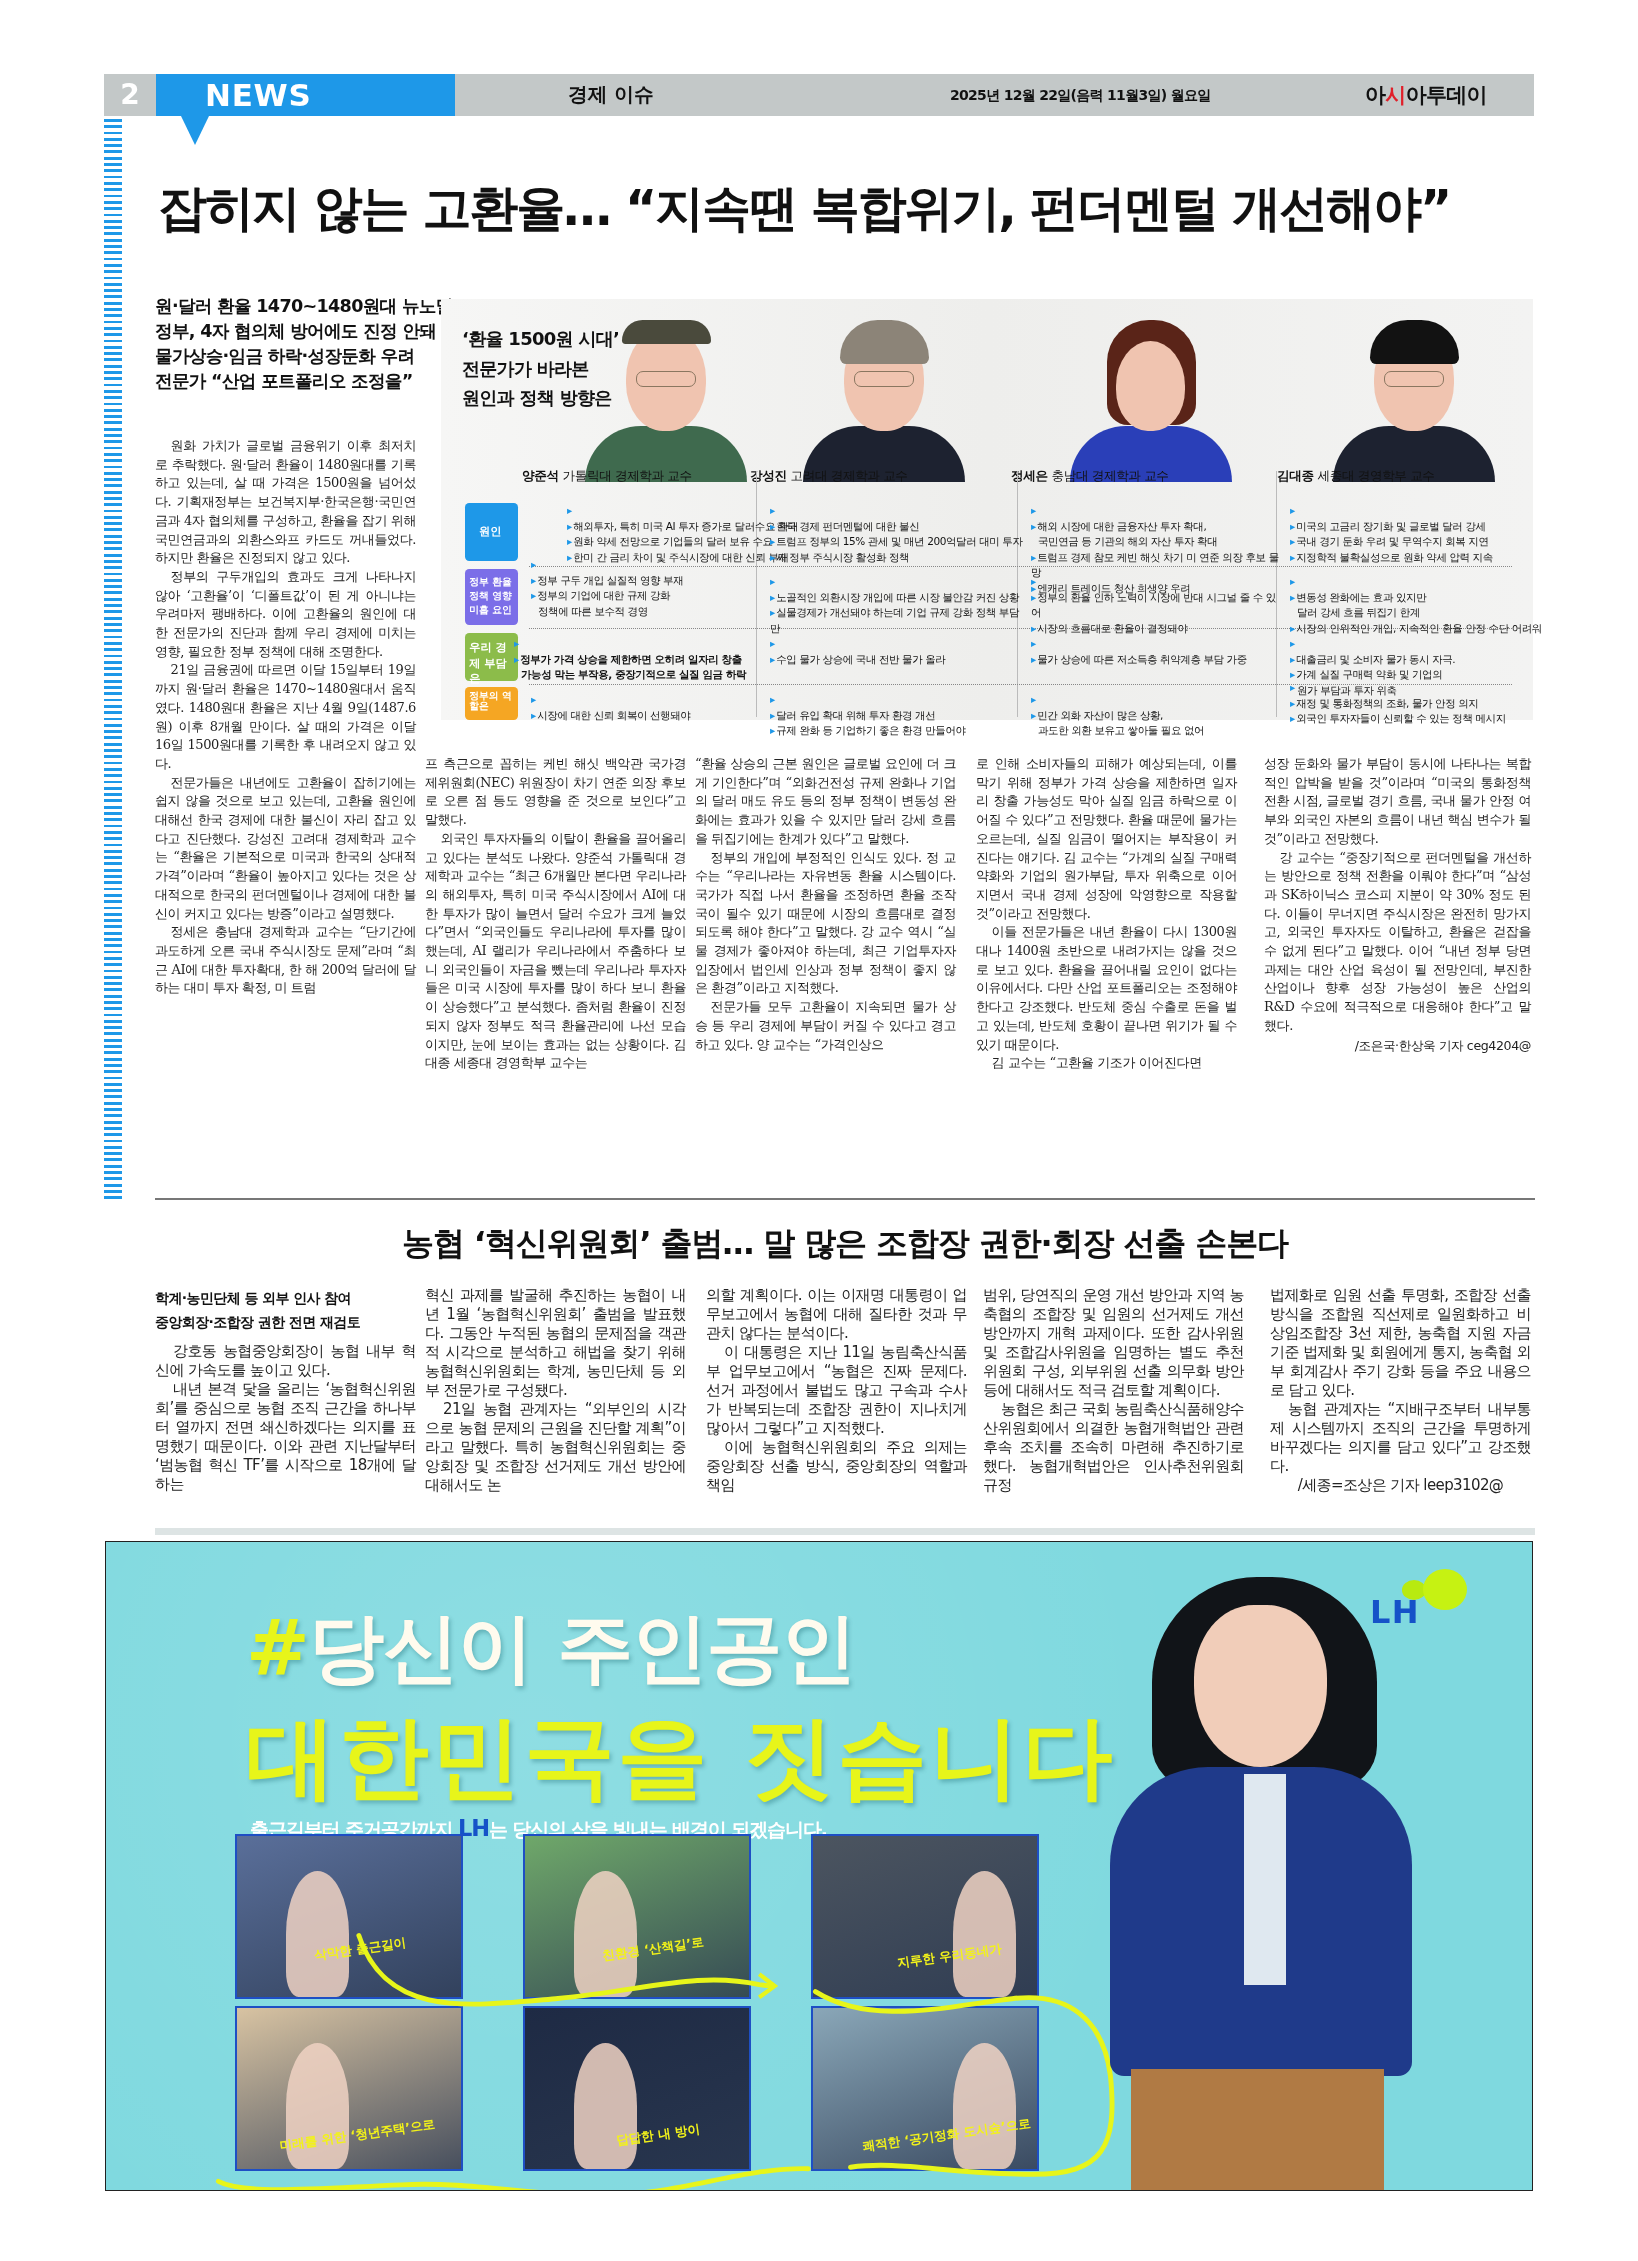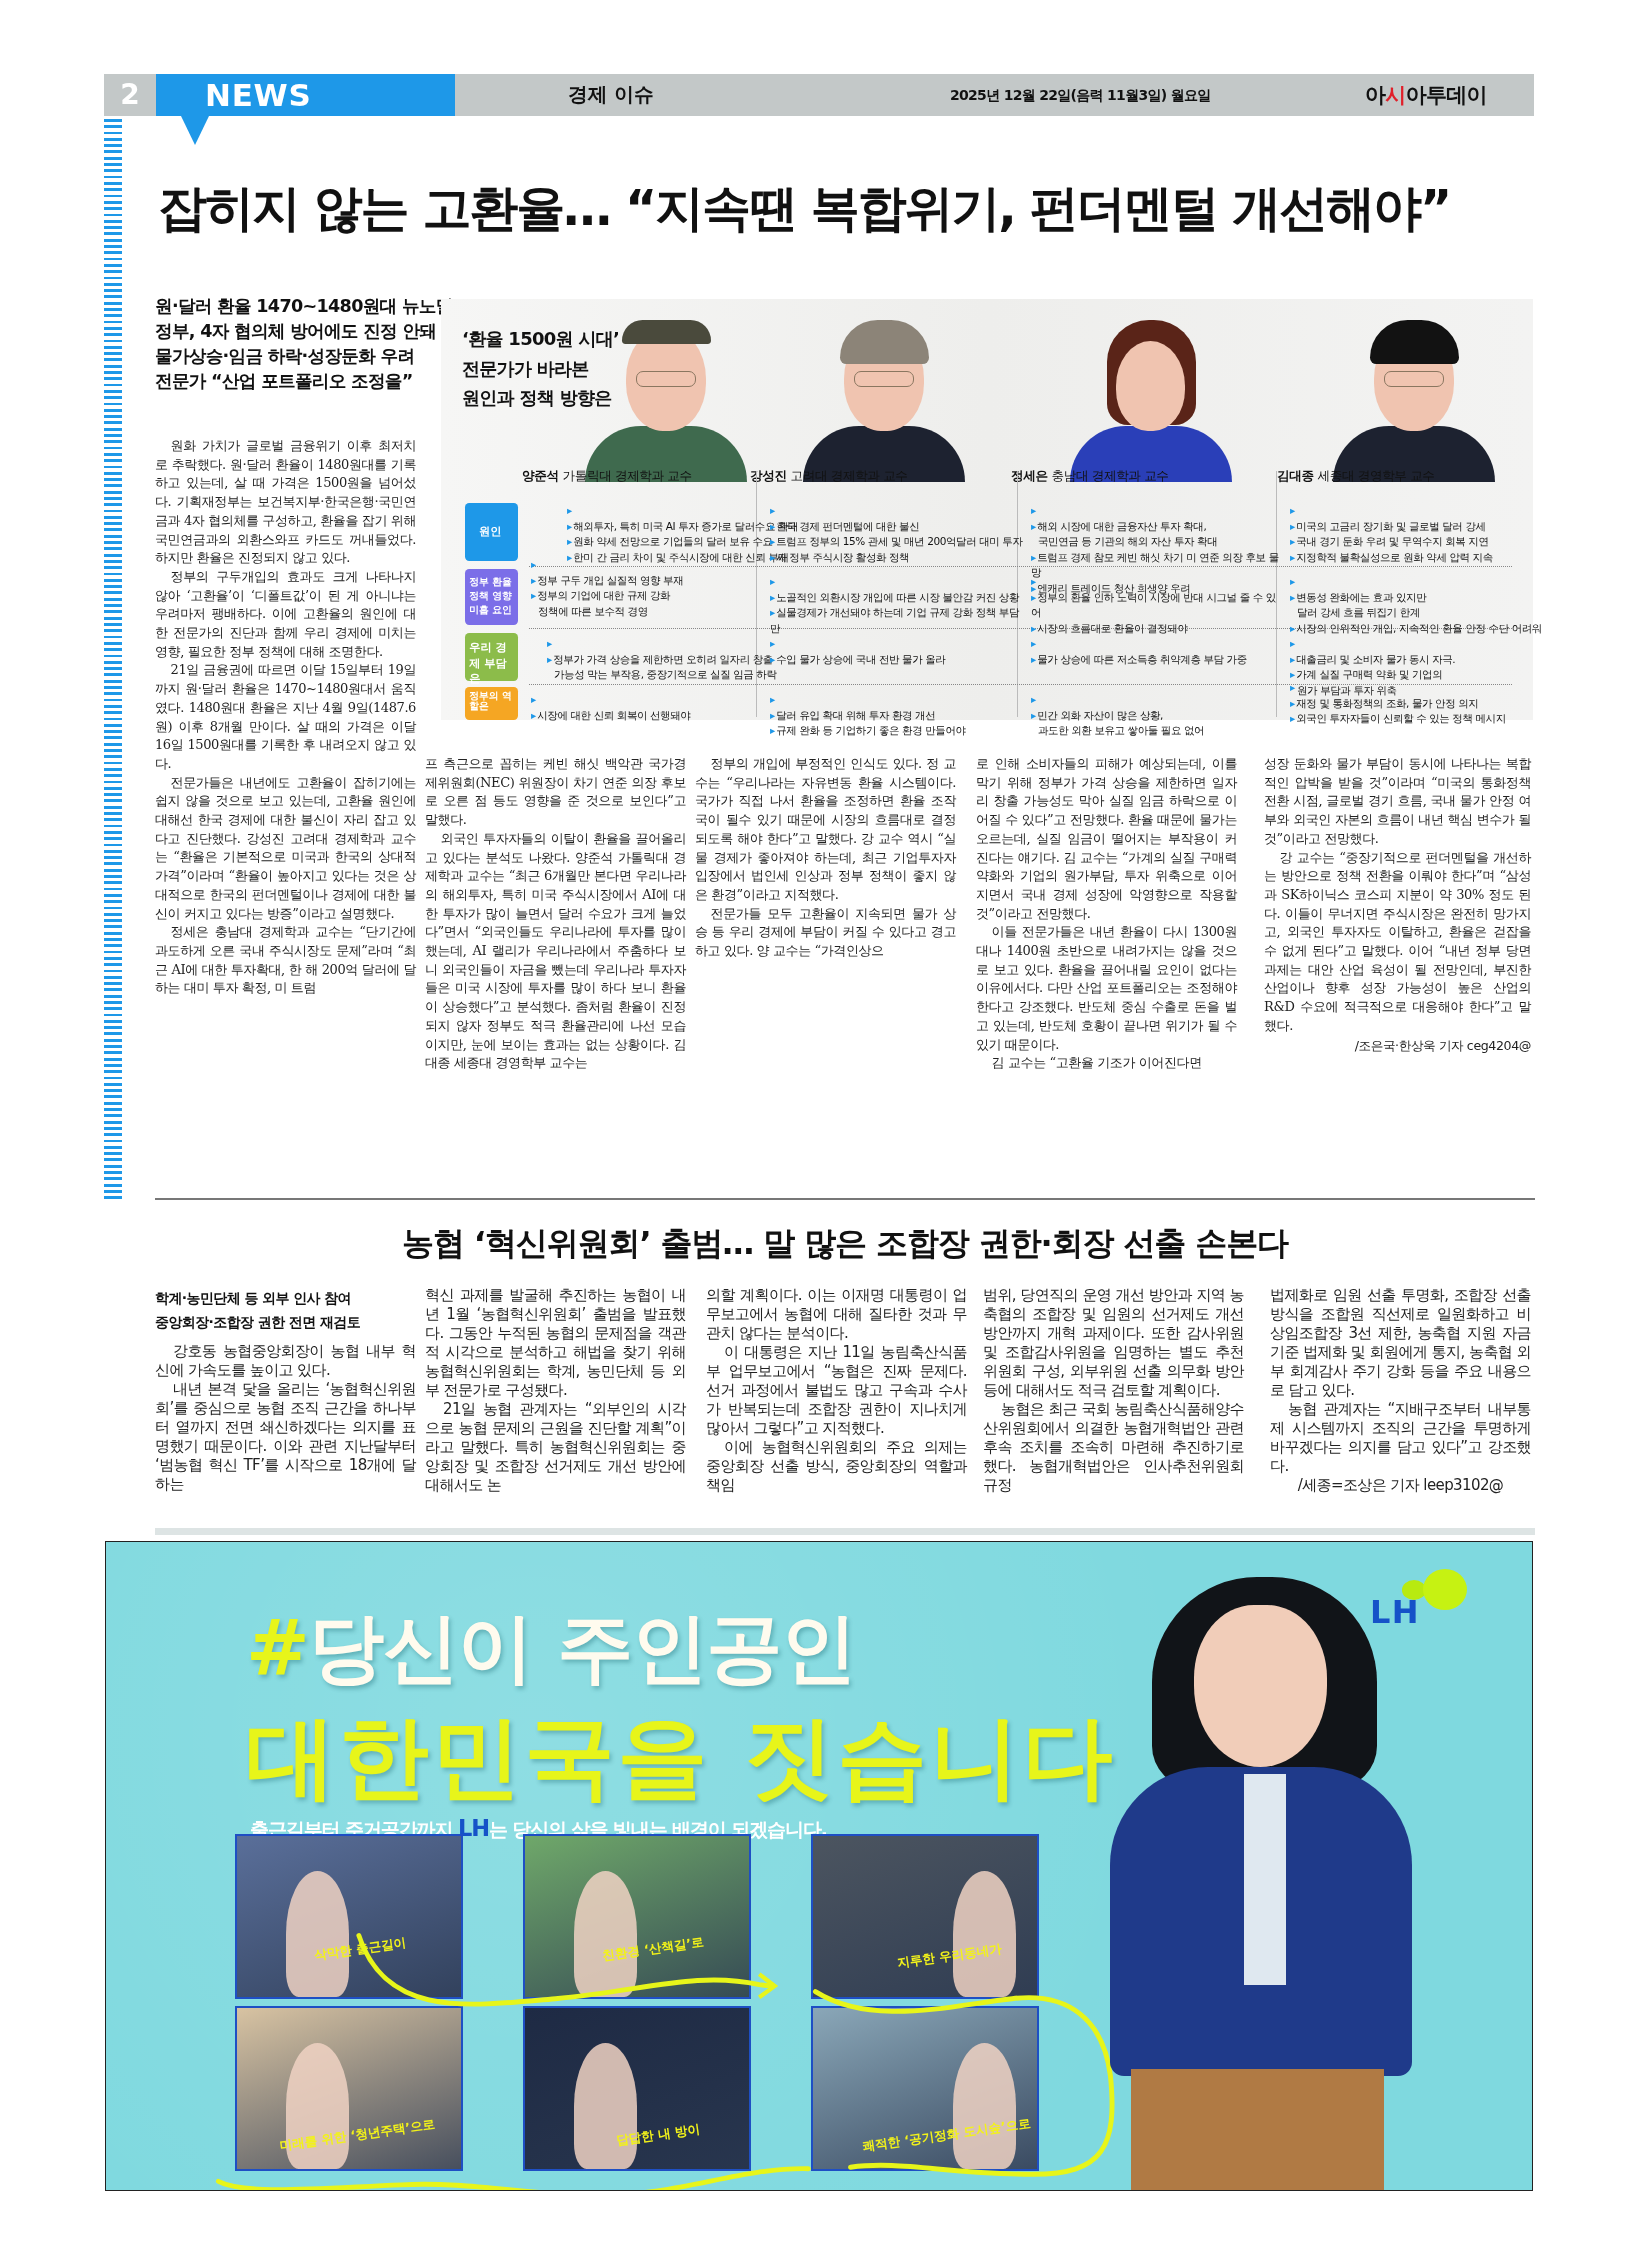--- a/index.html
+++ b/index.html
@@ -204,21 +204,21 @@
       </div>
       <div class="cell" style="left: 590px; top: 275px; width: 253px;">
         <div>정부의 환율 인하 노력이 시장에 반대 시그널 줄 수 있어</div>
         <div>시장의 흐름대로 환율이 결정돼야</div>
       </div>
       <div class="cell" style="left: 849px; top: 275px; width: 253px;">
         <div>변동성 완화에는 효과 있지만</div>
         <div class="cont">달러 강세 흐름 뒤집기 한계</div>
         <div>시장의 인위적인 개입, 지속적인 환율 안정 수단 어려워</div>
       </div>
-      <div class="cell" style="left: 106px; top: 337px; width: 253px;">
+      <div class="cell" style="left: 73px; top: 337px; width: 253px; font-weight: bold;">
         <div>정부가 가격 상승을 제한하면 오히려 일자리 창출</div>
         <div class="cont">가능성 막는 부작용, 중장기적으로 실질 임금 하락</div>
       </div>
       <div class="cell" style="left: 329px; top: 337px; width: 253px;">
         <div>수입 물가 상승에 국내 전반 물가 올라</div>
       </div>
       <div class="cell" style="left: 590px; top: 337px; width: 253px;">
         <div>물가 상승에 따른 저소득층 취약계층 부담 가중</div>
       </div>
       <div class="cell" style="left: 849px; top: 337px; width: 253px;">
@@ -249,20 +249,21 @@
     <p>정부의 구두개입의 효과도 크게 나타나지 않아 ‘고환율’이 ‘디폴트값’이 된 게 아니냐는 우려마저 팽배하다. 이에 고환율의 원인에 대한 전문가의 진단과 함께 우리 경제에 미치는 영향, 필요한 정부 정책에 대해 조명한다.</p>
     <p>21일 금융권에 따르면 이달 15일부터 19일까지 원·달러 환율은 1470~1480원대서 움직였다. 1480원대 환율은 지난 4월 9일(1487.6원) 이후 8개월 만이다. 살 때의 가격은 이달 16일 1500원대를 기록한 후 내려오지 않고 있다.</p>
     <p>전문가들은 내년에도 고환율이 잡히기에는 쉽지 않을 것으로 보고 있는데, 고환율 원인에 대해선 한국 경제에 대한 불신이 자리 잡고 있다고 진단했다. 강성진 고려대 경제학과 교수는 “환율은 기본적으로 미국과 한국의 상대적 가격”이라며 “환율이 높아지고 있다는 것은 상대적으로 한국의 펀더멘털이나 경제에 대한 불신이 커지고 있다는 방증”이라고 설명했다.</p>
     <p>정세은 충남대 경제학과 교수는 “단기간에 과도하게 오른 국내 주식시장도 문제”라며 “최근 AI에 대한 투자확대, 한 해 200억 달러에 달하는 대미 투자 확정, 미 트럼</p>
   </div>
 <div class="col" id="a1c1" style="left:425px;top:755px;width:261px;">
     <p class="noind">프 측근으로 꼽히는 케빈 해싯 백악관 국가경제위원회(NEC) 위원장이 차기 연준 의장 후보로 오른 점 등도 영향을 준 것으로 보인다”고 말했다.</p>
     <p>외국인 투자자들의 이탈이 환율을 끌어올리고 있다는 분석도 나왔다. 양준석 가톨릭대 경제학과 교수는 “최근 6개월만 본다면 우리나라의 해외투자, 특히 미국 주식시장에서 AI에 대한 투자가 많이 늘면서 달러 수요가 크게 늘었다”면서 “외국인들도 우리나라에 투자를 많이 했는데, AI 랠리가 우리나라에서 주춤하다 보니 외국인들이 자금을 뺐는데 우리나라 투자자들은 미국 시장에 투자를 많이 하다 보니 환율이 상승했다”고 분석했다. 좀처럼 환율이 진정되지 않자 정부도 적극 환율관리에 나선 모습이지만, 눈에 보이는 효과는 없는 상황이다. 김대종 세종대 경영학부 교수는</p>
   </div>
 <div class="col" id="a1c2" style="left:695px;top:755px;width:261px;">
+    <p class="noind">“환율 상승의 근본 원인은 글로벌 요인에 더 크게 기인한다”며 “외화건전성 규제 완화나 기업의 달러 매도 유도 등의 정부 정책이 변동성 완화에는 효과가 있을 수 있지만 달러 강세 흐름을 뒤집기에는 한계가 있다”고 말했다.</p>
     <p>정부의 개입에 부정적인 인식도 있다. 정 교수는 “우리나라는 자유변동 환율 시스템이다. 국가가 직접 나서 환율을 조정하면 환율 조작국이 될수 있기 때문에 시장의 흐름대로 결정되도록 해야 한다”고 말했다. 강 교수 역시 “실물 경제가 좋아져야 하는데, 최근 기업투자자 입장에서 법인세 인상과 정부 정책이 좋지 않은 환경”이라고 지적했다.</p>
     <p>전문가들 모두 고환율이 지속되면 물가 상승 등 우리 경제에 부담이 커질 수 있다고 경고하고 있다. 양 교수는 “가격인상으</p>
   </div>
 <div class="col" id="a1c3" style="left:976px;top:755px;width:261px;">
     <p class="noind">로 인해 소비자들의 피해가 예상되는데, 이를 막기 위해 정부가 가격 상승을 제한하면 일자리 창출 가능성도 막아 실질 임금 하락으로 이어질 수 있다”고 전망했다. 환율 때문에 물가는 오르는데, 실질 임금이 떨어지는 부작용이 커진다는 얘기다. 김 교수는 “가계의 실질 구매력 약화와 기업의 원가부담, 투자 위축으로 이어지면서 국내 경제 성장에 악영향으로 작용할 것”이라고 전망했다.</p>
     <p>이들 전문가들은 내년 환율이 다시 1300원대나 1400원 초반으로 내려가지는 않을 것으로 보고 있다. 환율을 끌어내릴 요인이 없다는 이유에서다. 다만 산업 포트폴리오는 조정해야 한다고 강조했다. 반도체 중심 수출로 돈을 벌고 있는데, 반도체 호황이 끝나면 위기가 될 수 있기 때문이다.</p>
     <p>김 교수는 “고환율 기조가 이어진다면</p>
   </div>
 <div class="col" id="a1c4" style="left:1264px;top:755px;width:267px;">
     <p class="noind">성장 둔화와 물가 부담이 동시에 나타나는 복합적인 압박을 받을 것”이라며 “미국의 통화정책 전환 시점, 글로벌 경기 흐름, 국내 물가 안정 여부와 외국인 자본의 흐름이 내년 핵심 변수가 될 것”이라고 전망했다.</p>

